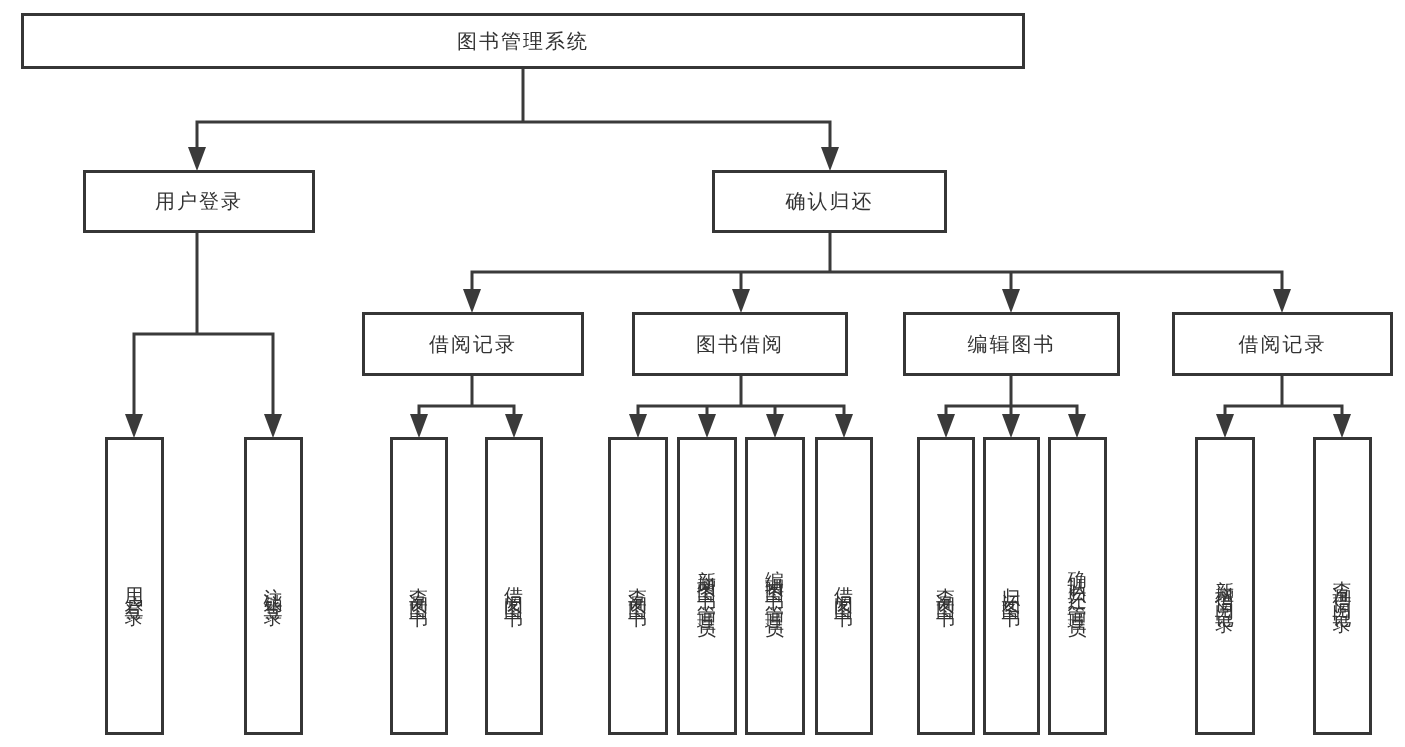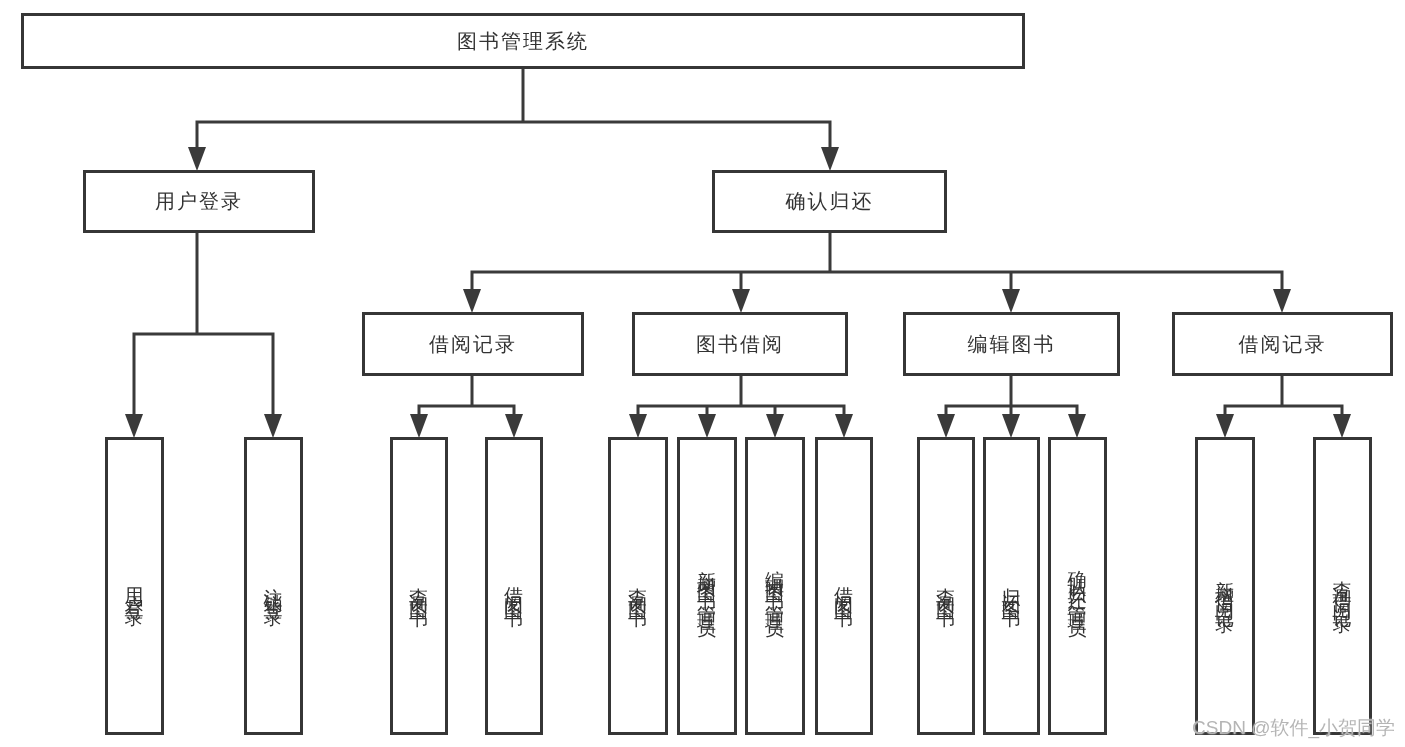--- a/index.html
+++ b/index.html
@@ -148,15 +148,14 @@
     <span>确认归还（管理员）</span>
   </div>
 
   <div class="box v" style="left:1195px;top:437px;width:60px;height:298px">
     <span>新增借阅记录</span>
   </div>
   <div class="box v" style="left:1313px;top:437px;width:59px;height:298px">
     <span>查询借阅记录</span>
   </div>
 
-  <div class="watermark">CSDN @软件_小贺同学</div>
 
 </div>
 
 </body></html>

